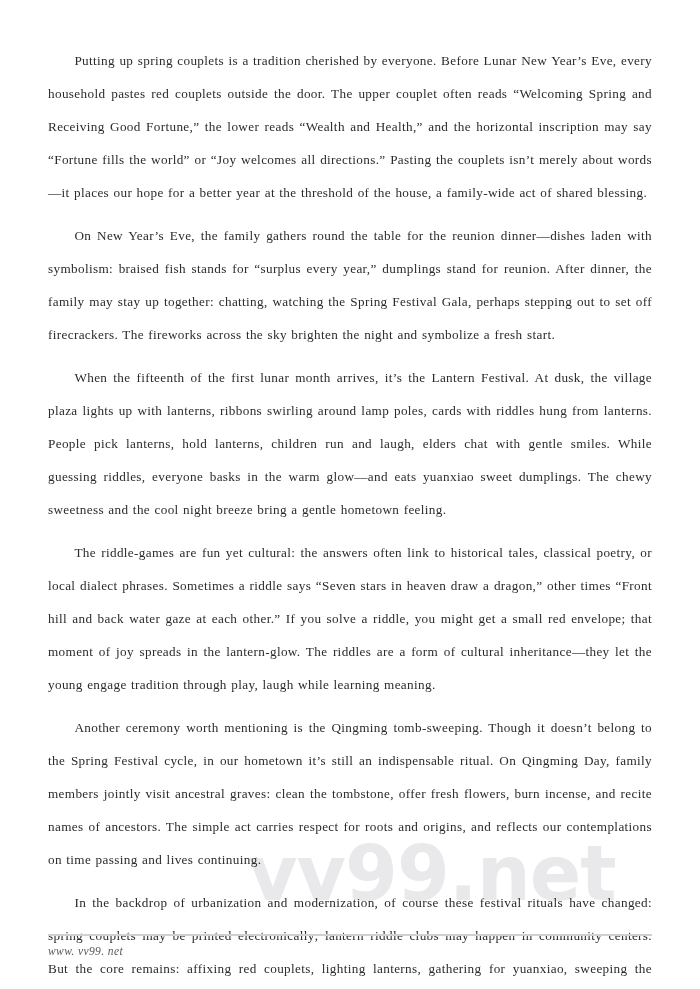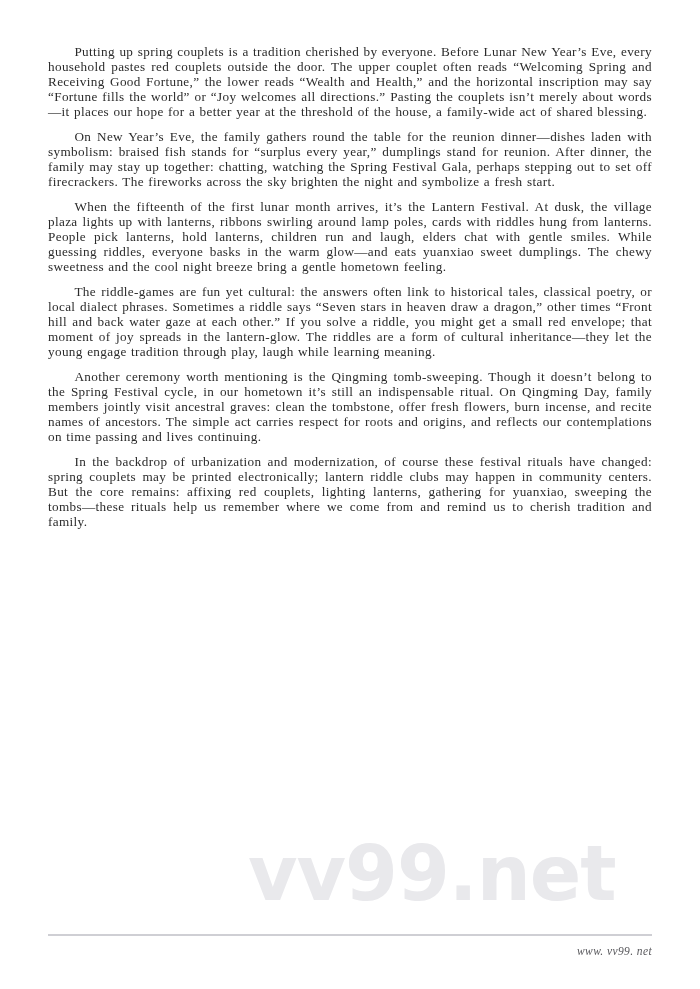--- a/index.html
+++ b/index.html
@@ -51,21 +51,21 @@
   #content {
     position: absolute;
     left: 48px;
     top: 44px;
     width: 604px;
     z-index: 2;
   }
   p.para {
     margin: 0 0 10px 0;
     font-size: 13.2px;
-    line-height: 15px;
+    line-height: 33px;
     color: #2b2b2b;
     text-align: justify;
     text-align-last: left;
     text-indent: 2em;
     font-family: "Liberation Serif", "DejaVu Serif", serif;
     letter-spacing: 0.35px;
     word-spacing: 0.8px;
   }
   p.para:last-child { margin-bottom: 0; }
 
@@ -79,21 +79,21 @@
   }
   #footer-rule {
     width: 100%;
     height: 0;
     border: 0;
     border-top: 2px solid #cfcfd4;
     margin: 0;
   }
   #footer-url {
     margin-top: 9px;
-    text-align: right;
+    text-align: left;
     font-style: italic;
     font-size: 11.5px;
     color: #58585c;
     letter-spacing: 0.4px;
     font-family: "Liberation Serif", "DejaVu Serif", serif;
   }
 </style>
 </head>
 <body>
 

